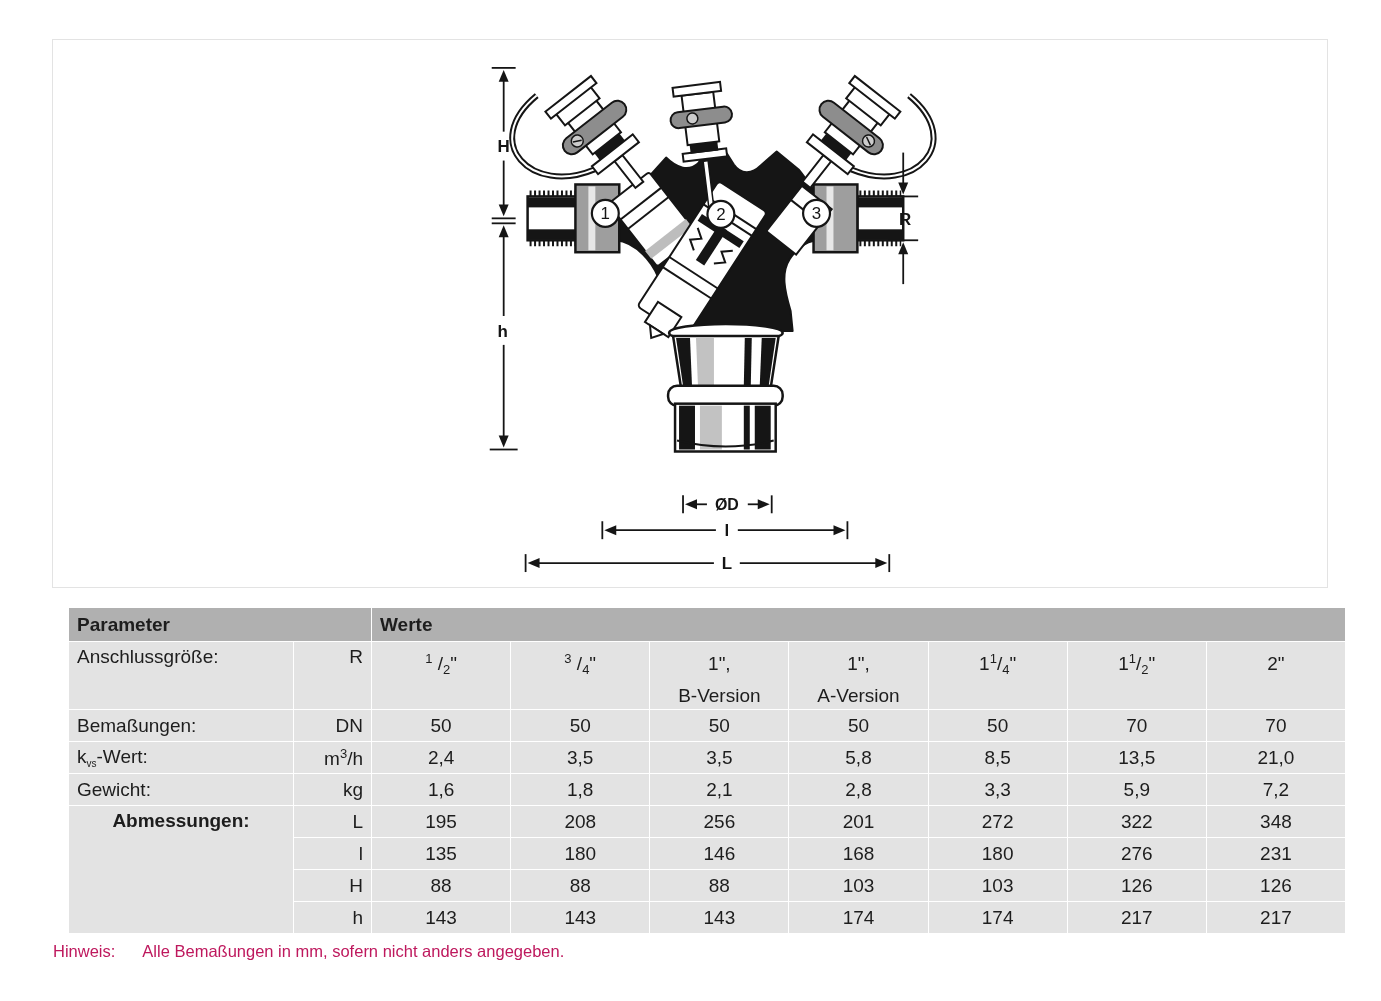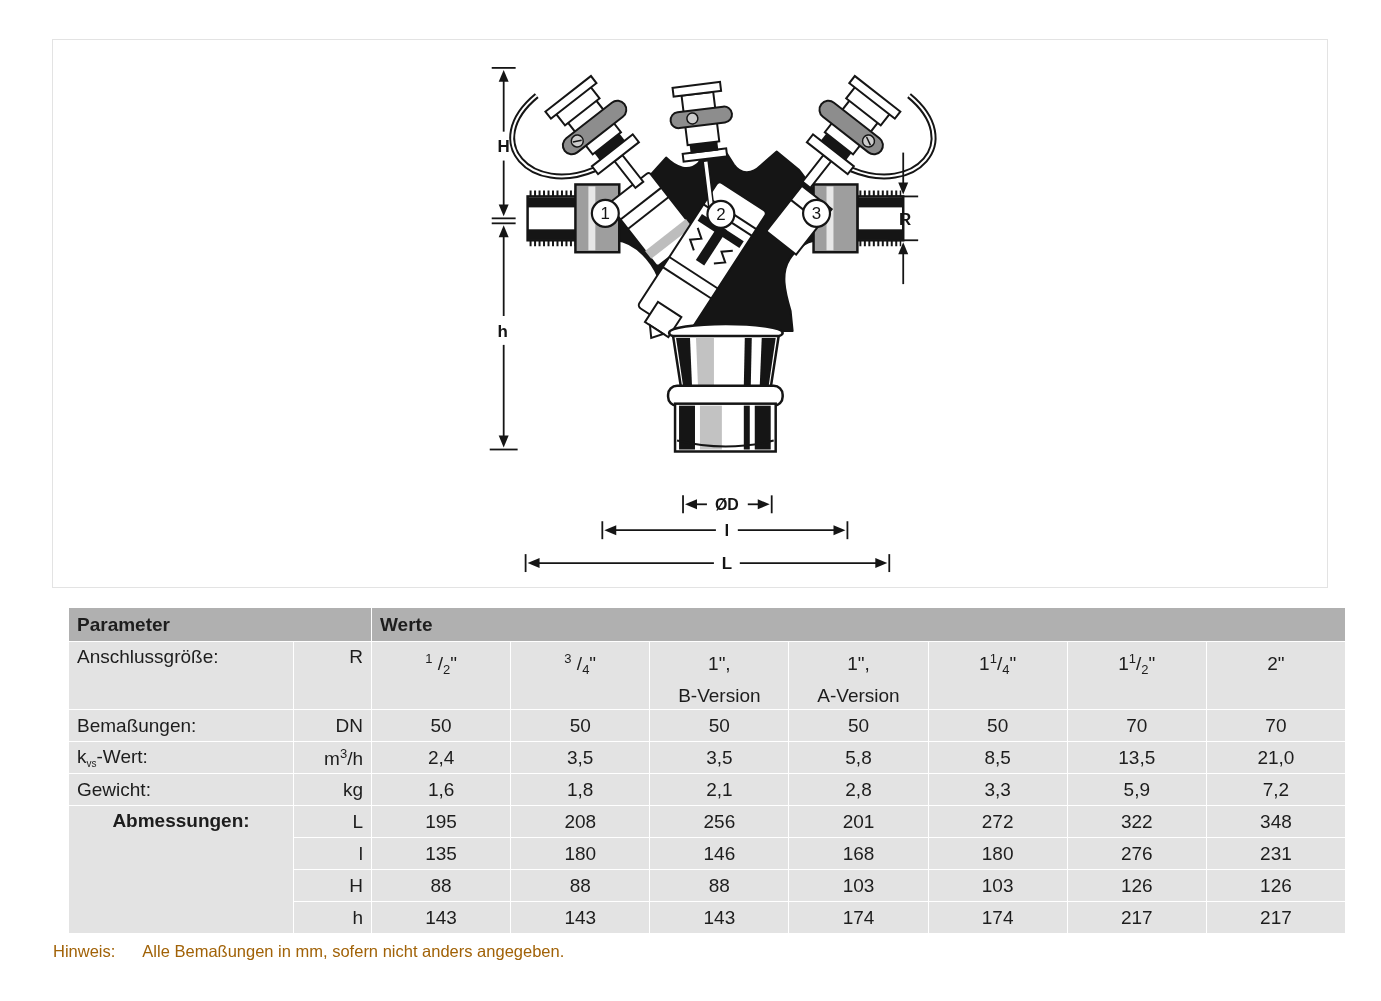--- a/index.html
+++ b/index.html
@@ -27,21 +27,21 @@
   .spec-table td.unit { text-align:right; }
   .spec-table td.val { text-align:center; }
   .l2 { display:block; line-height:26px; }
   .l1 { display:block; line-height:26px; }
   .fsup { font-size:13px; vertical-align:7px; }
   .fsub { font-size:13px; vertical-align:-4px; }
   .usup { font-size:13px; vertical-align:7px; }
   .usub { font-size:10px; vertical-align:-4px; }
 
   
-  .note { position:absolute; left:53px; top:942px; font-size:16.5px; color:#a16207; }
+  .note { position:absolute; left:53px; top:942px; font-size:16.5px; color:#be185d; }
   .note .note-text { margin-left:27px; }
 
   
   .dim-label { font-family:"Liberation Sans", sans-serif; font-size:17px; font-weight:bold; fill:#151515; }
   .dim-label-small { font-family:"Liberation Sans", sans-serif; font-size:16px; font-weight:bold; fill:#151515; }
   .marker-num { font-family:"Liberation Sans", sans-serif; font-size:17px; font-weight:500; fill:#151515; }
 </style>
 </head>
 <body>
 

